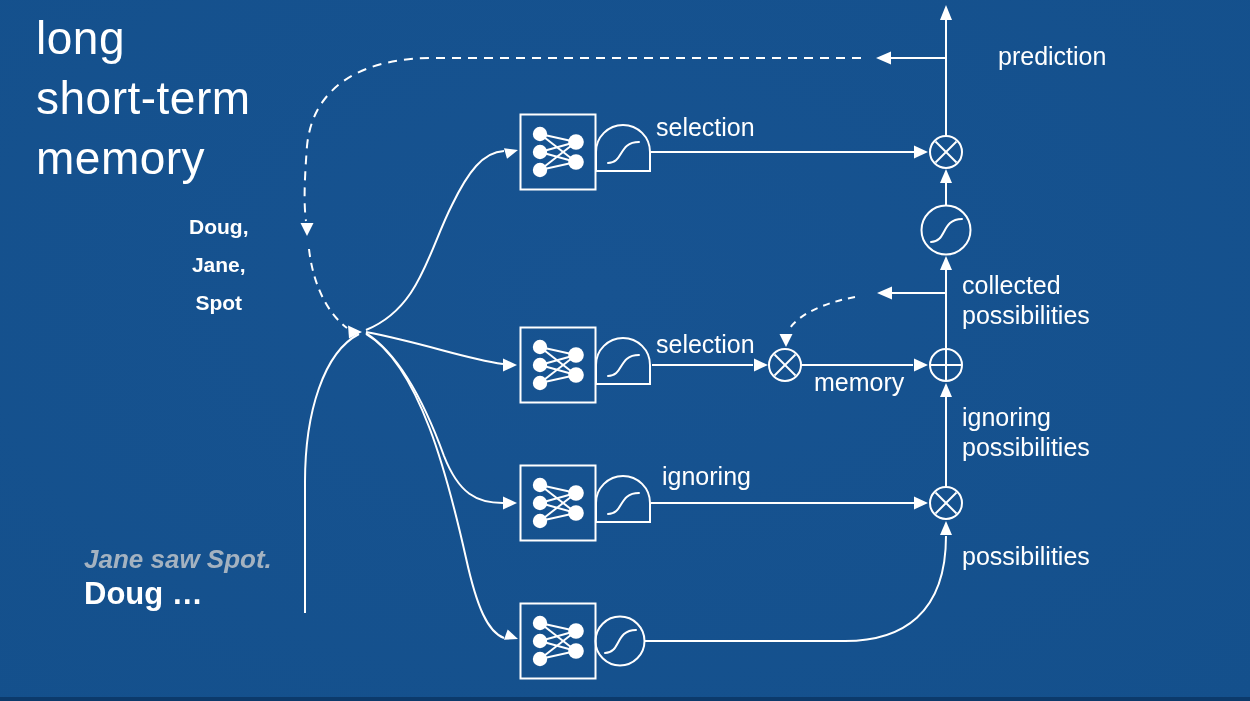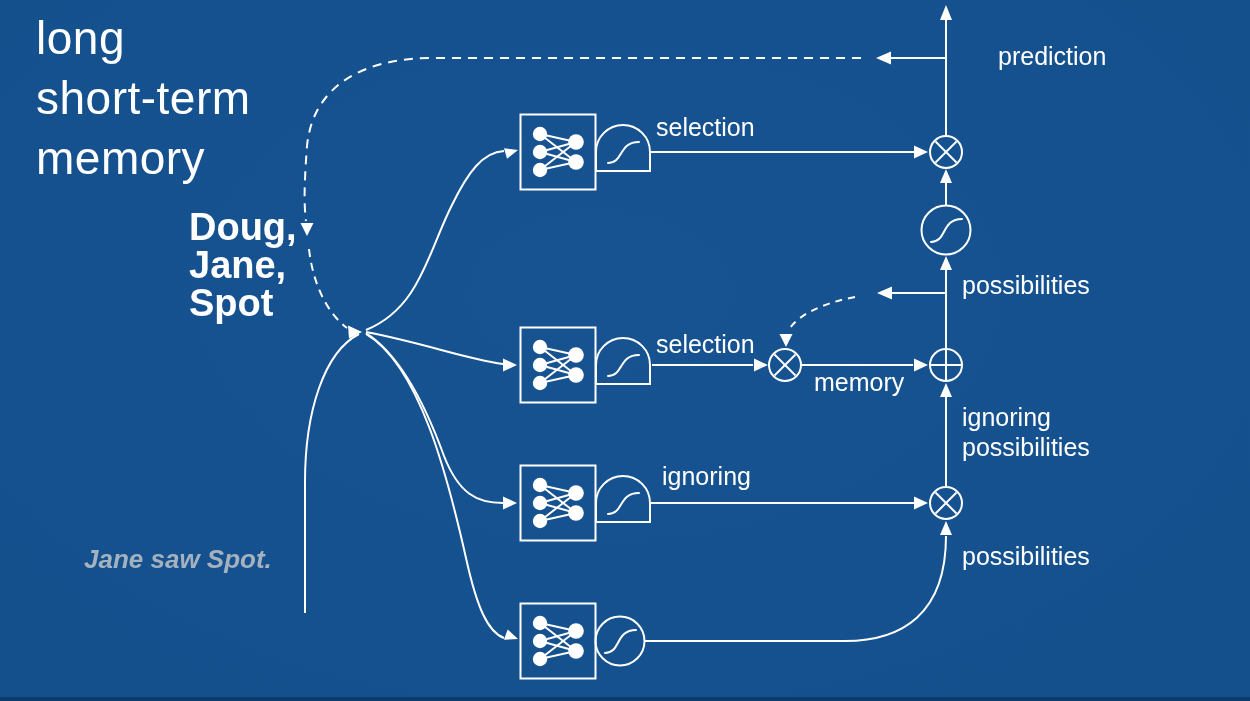--- a/index.html
+++ b/index.html
@@ -18,21 +18,21 @@
     font-family:"Liberation Sans","DejaVu Sans",sans-serif;
     color:#fff;
   }
   .stage svg{position:absolute;left:0;top:0;}
   svg .s{stroke:var(--line);fill:none;stroke-width:2;}
   svg .ah{fill:var(--line);stroke:none;}
   svg .node{fill:var(--line);stroke:none;}
 
   .txt{position:absolute;white-space:nowrap;}
   .title{left:36px;top:8px;font-size:46px;line-height:60px;font-weight:400;letter-spacing:.5px;}
-  .context{left:189px;top:208px;font-size:38px;line-height:38px;font-weight:700;}
+  .context{left:189px;top:208px;font-size:21px;line-height:38px;font-weight:700;text-align:center;}
   .lbl{font-size:25px;line-height:30px;font-weight:400;}
   .lbl-prediction{left:962px;top:41px;margin-left:36px;}
   .lbl-selection{left:656px;top:112px;}
   .lbl-forgetting{left:656px;top:329px;}
   .lbl-memory{left:814px;top:367px;}
   .lbl-ignoring{left:662px;top:461px;}
   .lbl-collected{left:962px;top:270px;}
   .lbl-filtered{left:962px;top:402px;}
   .lbl-possibilities{left:962px;top:541px;}
   .example{left:84px;top:544px;}
@@ -152,29 +152,31 @@
   </div>
 
   <div class="txt context">
     <div>Doug,</div>
     <div>Jane,</div>
     <div>Spot</div>
   </div>
 
   <div class="txt example">
     <div class="prev">Jane saw Spot.</div>
+    <div class="cur">Doug …</div>
   </div>
 
   <div class="txt lbl lbl-prediction">prediction</div>
   <div class="txt lbl lbl-selection">selection</div>
   <div class="txt lbl lbl-forgetting">selection</div>
   <div class="txt lbl lbl-memory">memory</div>
   <div class="txt lbl lbl-ignoring">ignoring</div>
 
   <div class="txt lbl lbl-collected">
+    <div>collected</div>
     <div>possibilities</div>
   </div>
   <div class="txt lbl lbl-filtered">
     <div>ignoring</div>
     <div>possibilities</div>
   </div>
   <div class="txt lbl lbl-possibilities">possibilities</div>
 
 </div>
 

